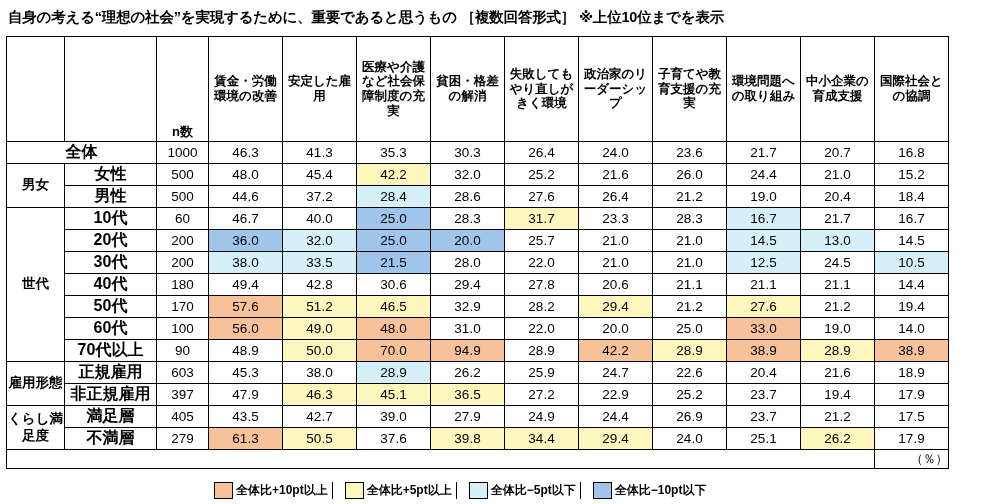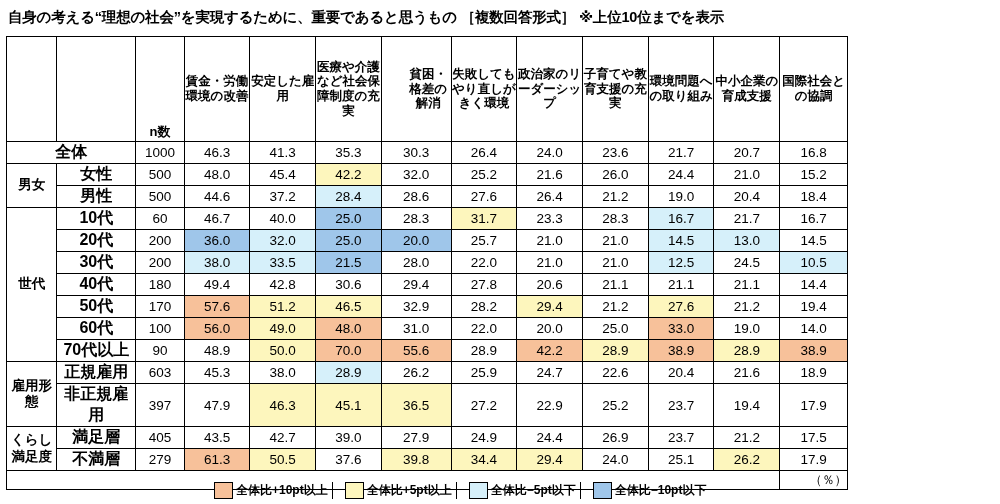--- a/index.html
+++ b/index.html
@@ -3,21 +3,21 @@
 <meta charset="utf-8">
 <style>
   html,body{margin:0;padding:0;}
   body{
     width:1000px;height:504px;
     background:#ffffff;
     font-family:"Liberation Sans","DejaVu Sans",sans-serif;
     color:#000;
     -webkit-font-smoothing:none;
   }
-  #wrap{position:relative;width:848px;height:504px;overflow:hidden;}
+  #wrap{position:relative;width:1000px;height:504px;overflow:hidden;}
 
   #title{
     position:absolute;left:8px;top:8px;
     font-size:14.5px;font-weight:bold;letter-spacing:-0.2px;
     white-space:nowrap;
   }
 
   table.grid{
     position:absolute;left:6px;top:36px;
     border-collapse:collapse;
@@ -98,21 +98,21 @@
         <col class="c-d">
     </colgroup>
     <tbody>
         <tr>
           <td class="noborder" rowspan="1"></td>
           <td class="noborder"></td>
           <td class="noborder nlabel" style="vertical-align: bottom;">n数</td>
           <td class="hdr" style="height: 104px;">賃金・労働環境の改善</td>
           <td class="hdr" style="height: 104px;">安定した雇用</td>
           <td class="hdr" style="height: 104px;">医療や介護など社会保障制度の充実</td>
-          <td class="hdr" style="height: 104px; padding-left: 24px;">貧困・格差の解消</td>
+          <td class="hdr" style="height: 104px;">貧困・格差の解消</td>
           <td class="hdr" style="height: 104px; margin-left: 16px;">失敗してもやり直しがきく環境</td>
           <td class="hdr" style="height: 104px;">政治家のリーダーシップ</td>
           <td class="hdr" style="height: 104px;">子育てや教育支援の充実</td>
           <td class="hdr" style="height: 104px;">環境問題への取り組み</td>
           <td class="hdr" style="height: 104px;">中小企業の育成支援</td>
           <td class="hdr" style="height: 104px;">国際社会との協調</td>
         </tr>
         <tr>
           <td class="rowname" colspan="2" rowspan="1">全体</td>
           <td class="nval">1000</td>
@@ -240,21 +240,21 @@
           <td class="num hl-o">33.0</td>
           <td class="num">19.0</td>
           <td class="num">14.0</td>
         </tr>
         <tr>
           <td class="rowname">70代以上</td>
           <td class="nval">90</td>
           <td class="num">48.9</td>
           <td class="num hl-y">50.0</td>
           <td class="num hl-o">70.0</td>
-          <td class="num hl-o">55.6</td>
+          <td class="num hl-o">94.9</td>
           <td class="num">28.9</td>
           <td class="num hl-o">42.2</td>
           <td class="num hl-y">28.9</td>
           <td class="num hl-o">38.9</td>
           <td class="num hl-y">28.9</td>
           <td class="num hl-o">38.9</td>
         </tr>
         <tr>
           <td class="grpname" rowspan="2">雇用形態</td>
           <td class="rowname">正規雇用</td>

